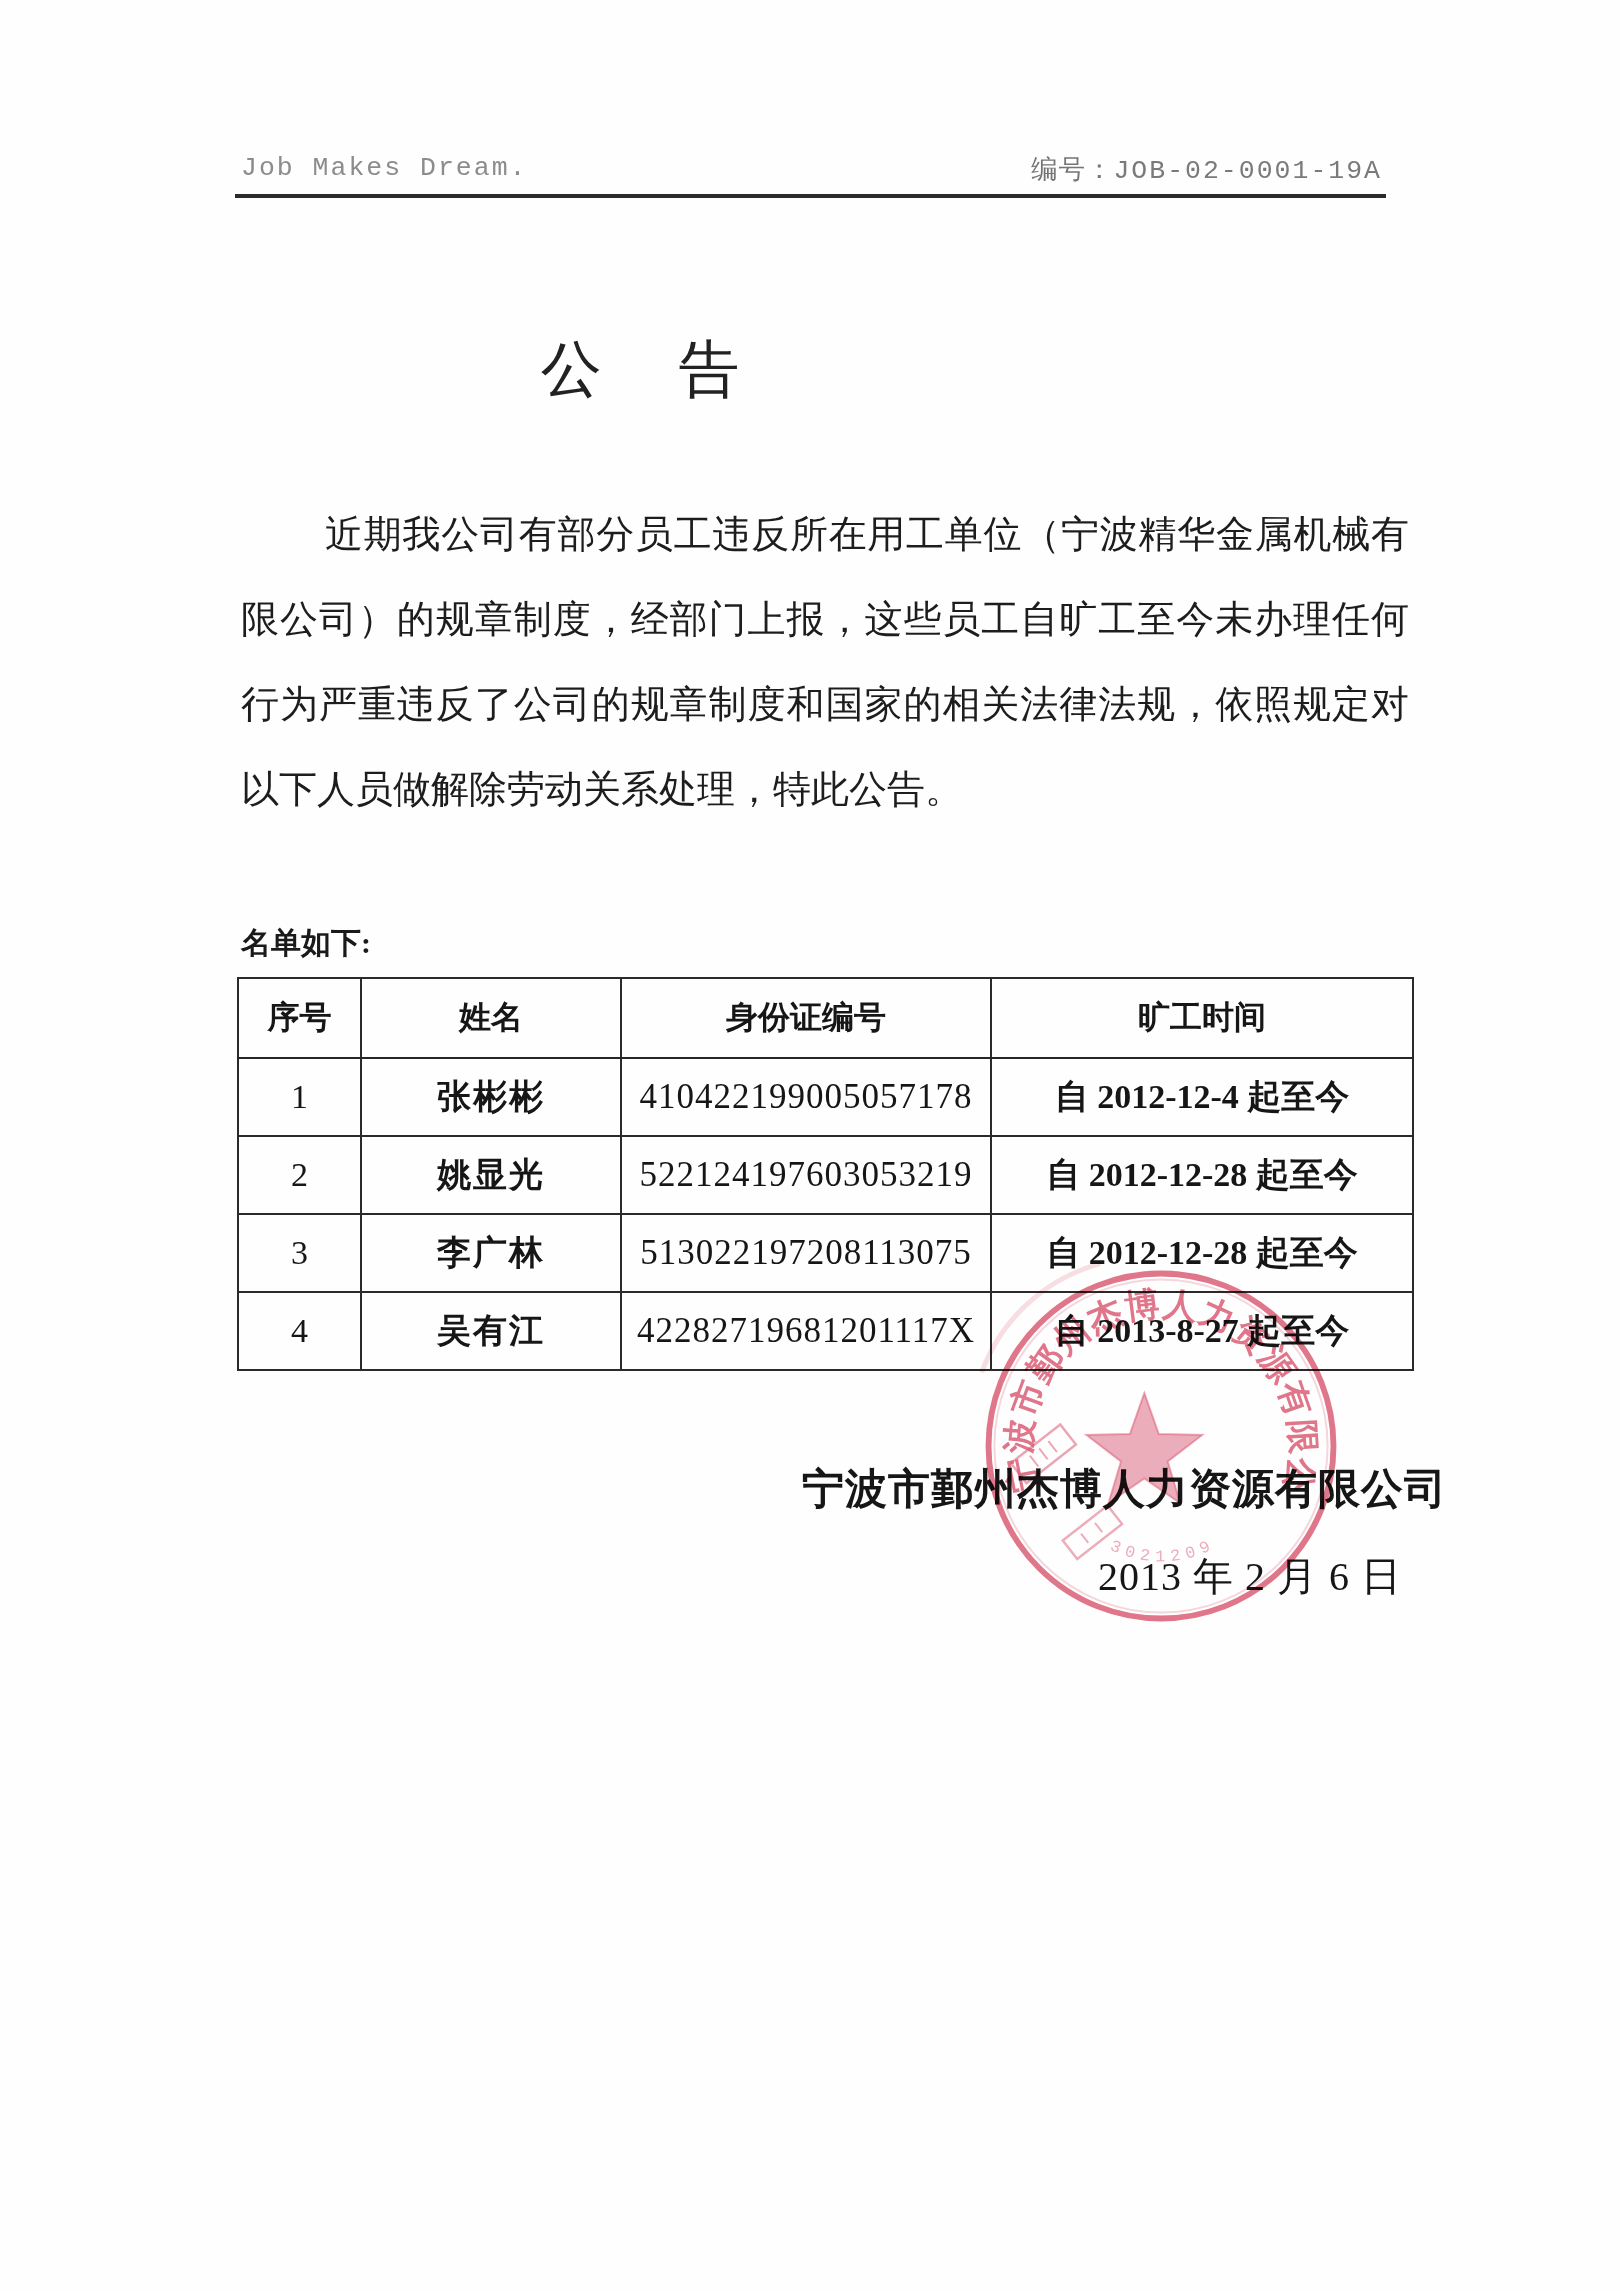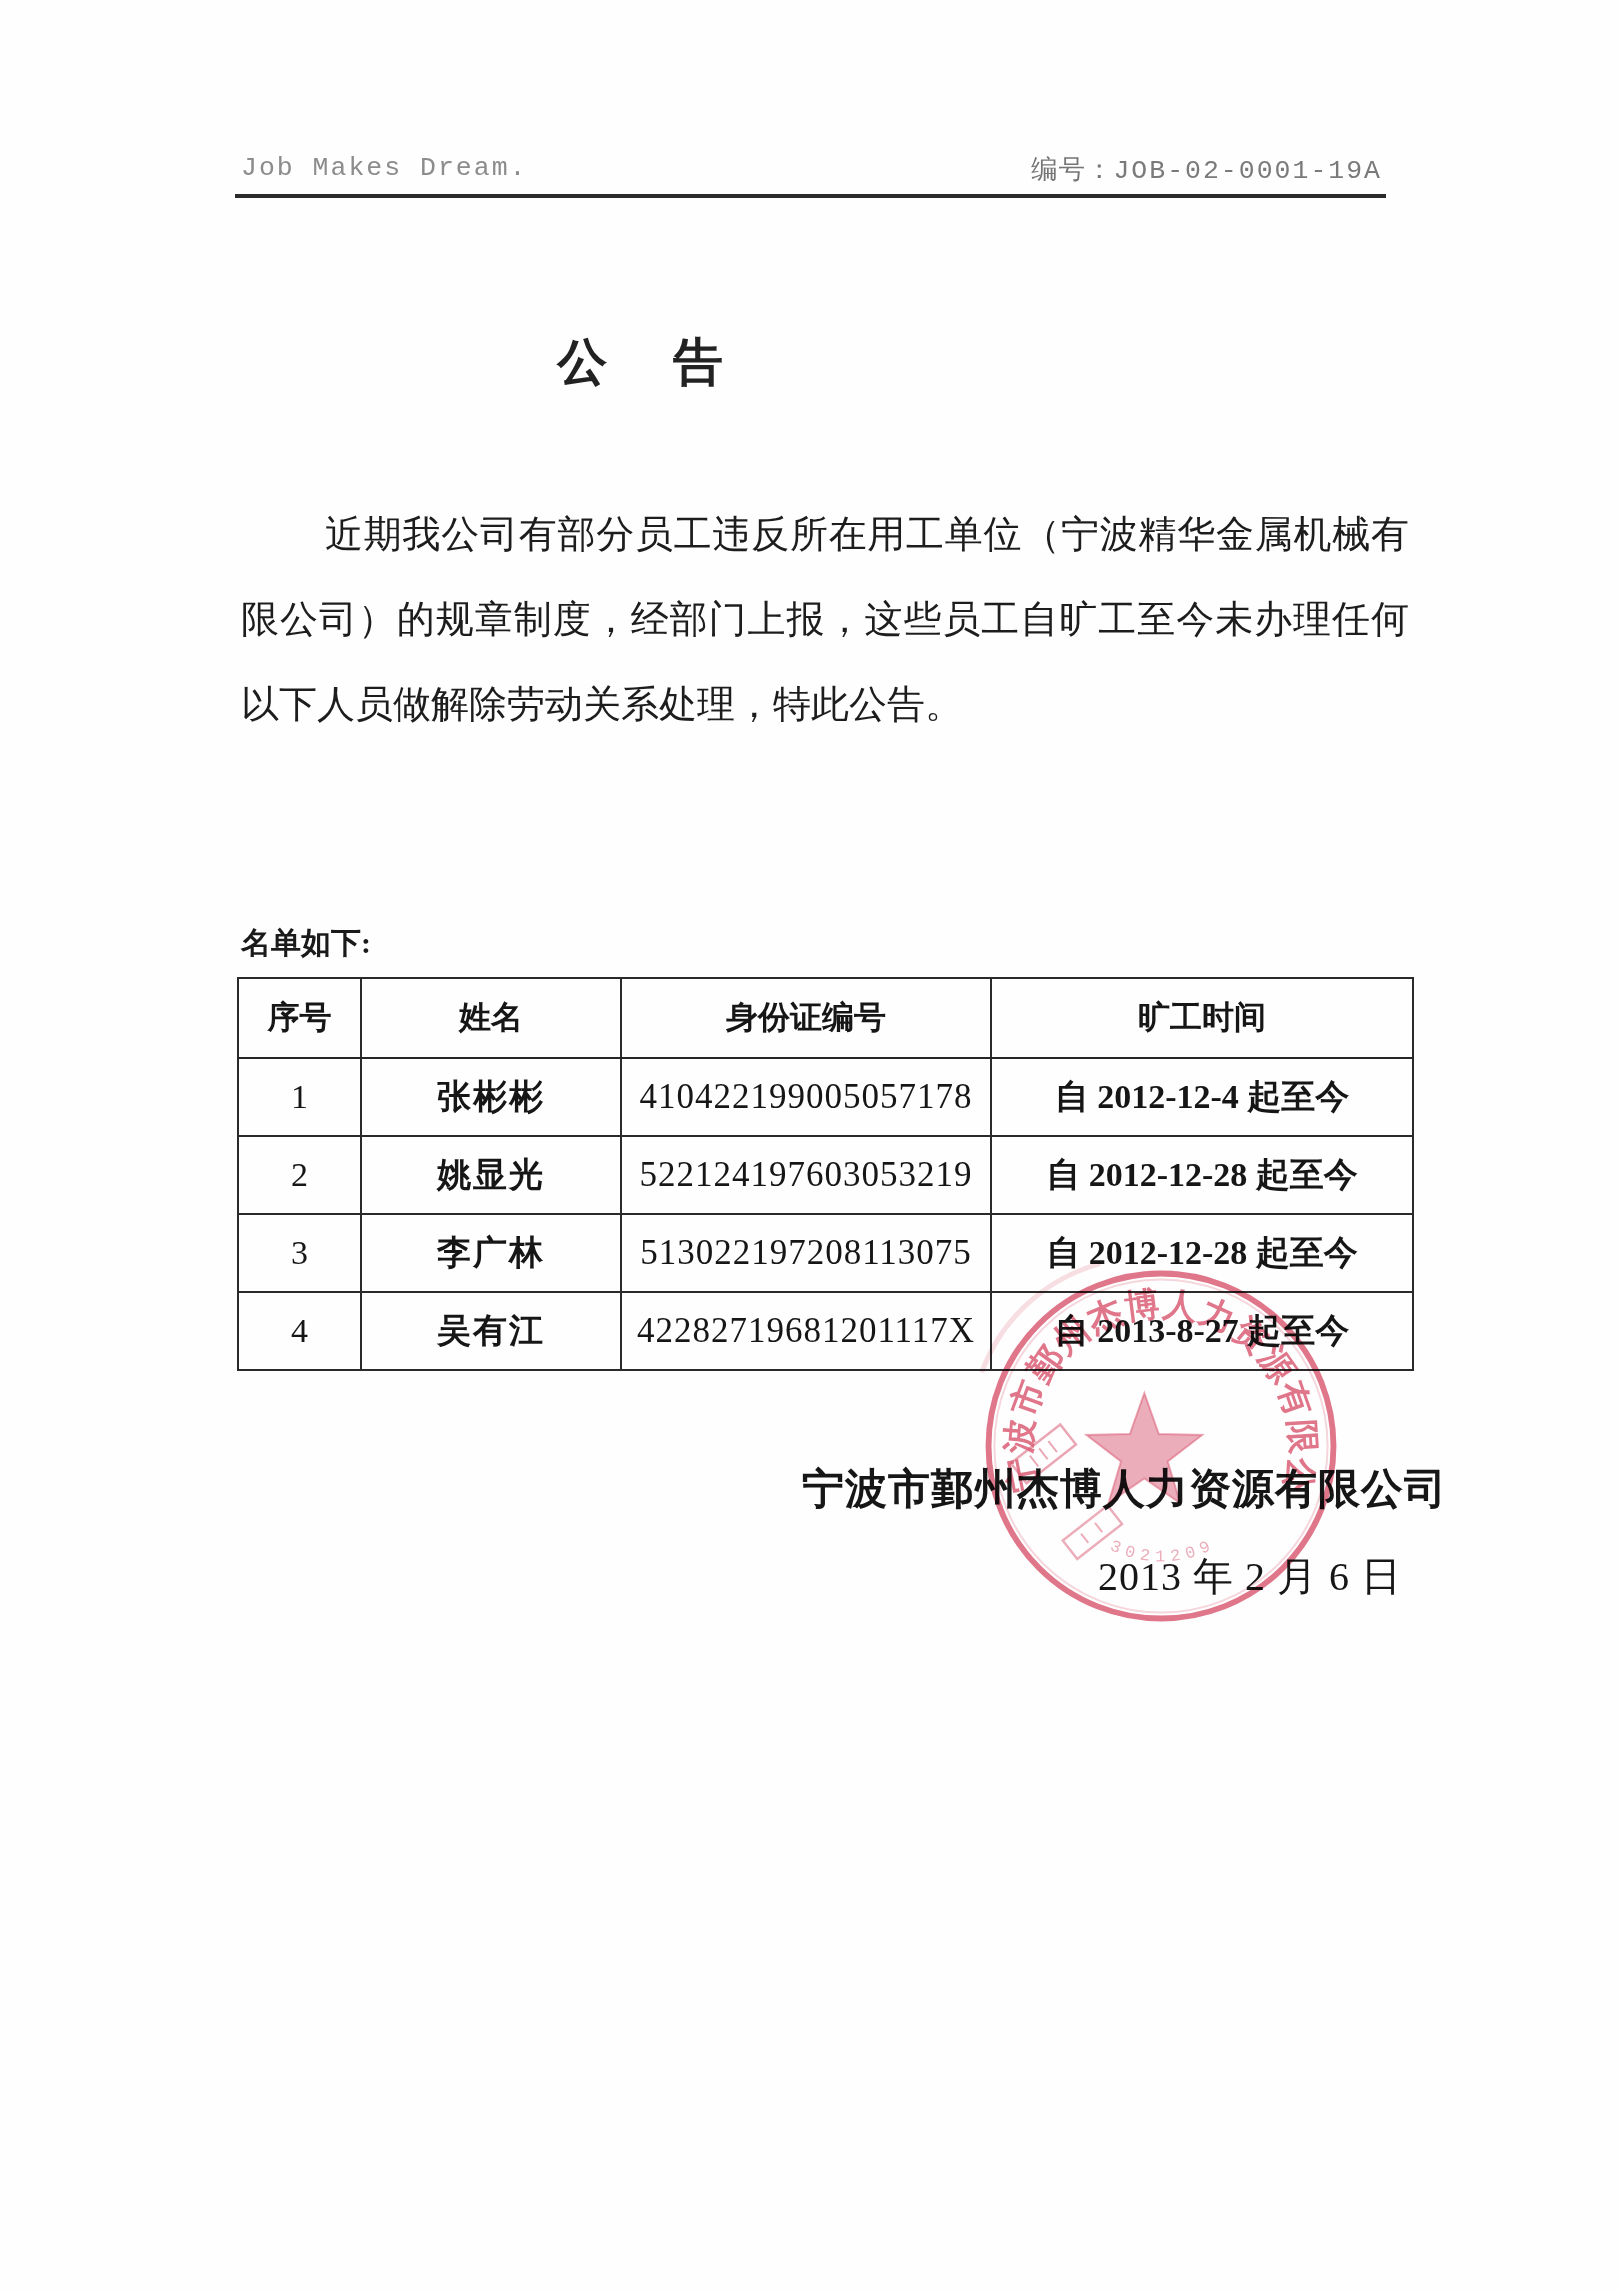--- a/index.html
+++ b/index.html
@@ -27,21 +27,21 @@
     font-family:"Liberation Mono","DejaVu Sans Mono",monospace;
     font-size:26.5px;color:#7a7a7a;letter-spacing:2px;
   }
   .hdr-rule{
     position:absolute;left:235px;top:194px;width:1151px;height:3.9px;
     background:#2b2b2b;
   }
   
   .doc-title{
     position:absolute;left:0;top:329px;width:1288px;
-    text-align:center;font-size:50px;font-weight:700;
+    text-align:center;font-size:61px;font-weight:400;
     letter-spacing:7.8px;color:#222;margin:0;
   }
   
   .body-par{
     position:absolute;left:241px;top:492px;width:1168px;
     font-size:38px;color:#1d1d1d;
   }
   .line{
     height:85px;line-height:85px;
     text-align:justify;text-align-last:justify;
@@ -94,20 +94,21 @@
   <div class="hdr-docno">
     <span>编号：</span><span class="code">JOB-02-0001-19A</span>
   </div>
   <div class="hdr-rule"></div>
 
   <h1 class="doc-title">公　告</h1>
 
   <div class="body-par">
     <div class="line first">近期我公司有部分员工违反所在用工单位（宁波精华金属机械有</div>
     <div class="line">限公司）的规章制度，经部门上报，这些员工自旷工至今未办理任何</div>
+    <div class="line">行为严重违反了公司的规章制度和国家的相关法律法规，依照规定对</div>
     <div class="line last">以下人员做解除劳动关系处理，特此公告。</div>
   </div>
 
   <div class="list-label">名单如下:</div>
 
   <table class="roster">
     <colgroup>
       <col style="width:123px">
         <col style="width:260px">
         <col style="width:370px">

